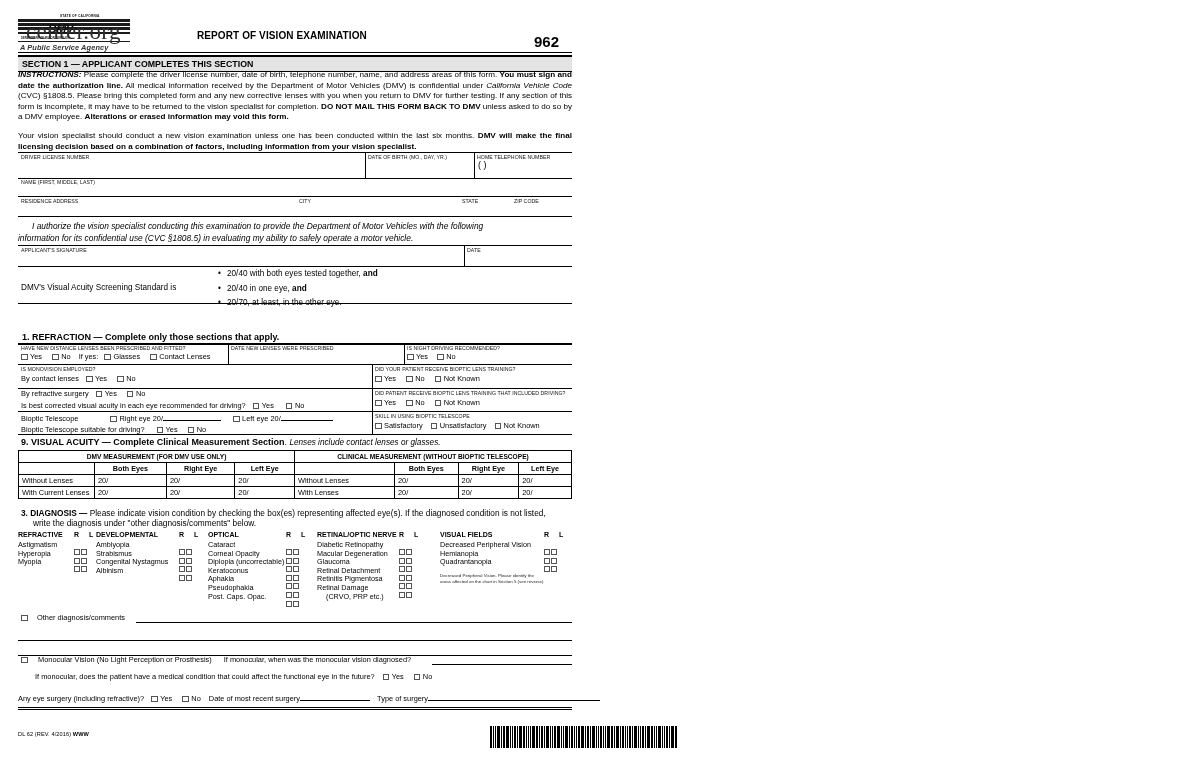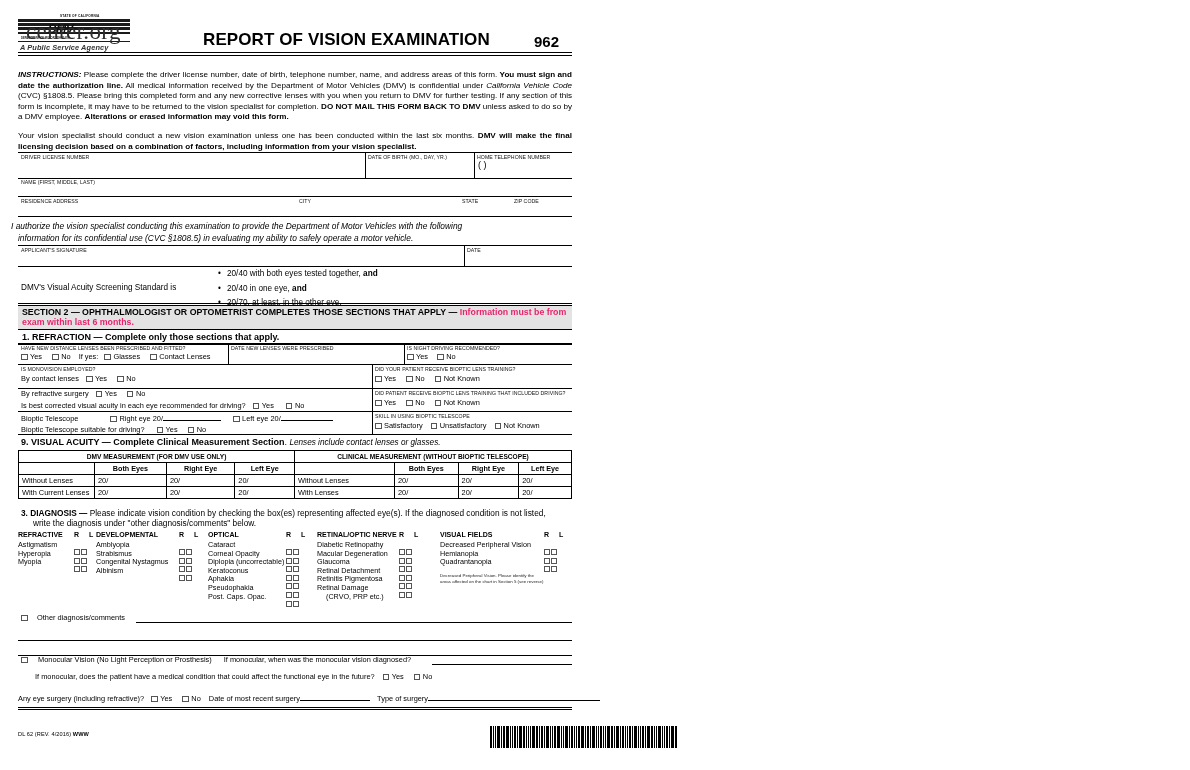--- a/index.html
+++ b/index.html
@@ -21,22 +21,22 @@
   .logo-bars { position:absolute; left:0; top:5px; width:112px; height:17px; }
   .logo-bar { position:absolute; height:2.6px; background:#1b1b1b; }
   .dmvtxt { position:absolute; left:30px; top:8px; font-size:12px; font-weight:bold;
             font-style:italic; letter-spacing:-.5px; color:#111; }
   .logo-bottom { font-size:2.7px; font-weight:bold; position:absolute; left:3px; top:23px; color:#111; }
   .logo-rule { position:absolute; left:0; top:26.5px; width:112px; height:.8px; background:#1b1b1b; }
   .agency { position:absolute; left:2px; top:29px; font-size:7.4px; font-style:italic;
             font-weight:bold; color:#333; letter-spacing:.1px; }
   .wmark { position:absolute; left:8px; top:7px; font-size:23px; color:#2e2e2e;
            font-family:"Liberation Serif", serif; letter-spacing:.4px; white-space:nowrap; }
-  .doctitle { position:absolute; left:197px; top:30px; font-size:17px; font-weight:bold;
-              letter-spacing:.1px;margin-left:6px; }
+  .doctitle { position:absolute; left:197px; top:30px; font-size:10px; font-weight:bold;
+              letter-spacing:.1px; }
   .formno { position:absolute; left:534px; top:33px; font-size:15px; font-weight:bold; }
 
   .rule-dbl { position:absolute; left:18px; width:554px; }
   .rule-dbl .a { height:1px; background:#000; }
   .rule-dbl .b { height:1px; background:#000; margin-top:1.5px; }
 
   
   .sechdr { position:absolute; left:18px; width:554px; background:#e3e3e3;
             border-top:1px solid #000; border-bottom:1px solid #000;
             font-size:8.8px; font-weight:bold; padding:2px 3px 2px 4px; line-height:10px; }
@@ -97,20 +97,21 @@
     <div class="wmark">center.org</div>
   </div>
   <div class="doctitle">REPORT OF VISION EXAMINATION</div>
   <div class="formno">962</div>
 
   <div class="rule-dbl" style="top:52px;">
     <div class="a"></div>
       <div class="b"></div>
   </div>
 
+  <div class="sechdr" style="top:56px;">SECTION 1 — APPLICANT COMPLETES THIS SECTION</div>
 
   <div class="para" style="left:18px; top:70px; width:554px;">
     <span class="b i">INSTRUCTIONS:</span><span> Please complete the driver license number, date of birth, telephone number, name, and address areas of this form. </span><span class="b">You must sign and date the authorization line.</span><span> All medical information received by the Department of Motor Vehicles (DMV) is confidential under </span><span class="i">California Vehicle Code</span><span> (CVC) §1808.5. Please bring this completed form and any new corrective lenses with you when you return to DMV for further testing. If any section of this form is incomplete, it may have to be returned to the vision specialist for completion. </span><span class="b">DO NOT MAIL THIS FORM BACK TO DMV</span><span> unless asked to do so by a DMV employee. </span><span class="b">Alterations or erased information may void this form.</span>
   </div>
 
   <div class="para" style="left:18px; top:131px; width:554px;">
     <span>Your vision specialist should conduct a new vision examination unless one has been conducted within the last six months. </span><span class="b">DMV will make the final licensing decision based on a combination of factors, including information from your vision specialist.</span>
   </div>
 
   <div class="hr" style="left:18px; top:152px; width:554px;"></div>
@@ -125,40 +126,37 @@
 
   <div class="lbl" style="position:absolute; left:21px; top:179px;">NAME (FIRST, MIDDLE, LAST)</div>
   <div class="hr" style="left:18px; top:196px; width:554px;"></div>
 
   <div class="lbl" style="position:absolute; left:21px; top:198px;">RESIDENCE ADDRESS</div>
   <div class="lbl" style="position:absolute; left:299px; top:198px;">CITY</div>
   <div class="lbl" style="position:absolute; left:462px; top:198px;">STATE</div>
   <div class="lbl" style="position:absolute; left:514px; top:198px;">ZIP CODE</div>
   <div class="hr" style="left:18px; top:216px; width:554px;"></div>
 
-  <div class="para i" style="left:11px; top:220px; width:554px; font-size:8.4px; line-height:12px; text-align:justify;">I authorize the vision specialist conducting this examination to provide the Department of Motor Vehicles with the following</div>
+  <div class="para i" style="left:32px; top:220px; width:554px; font-size:8.4px; line-height:12px; text-align:justify;">I authorize the vision specialist conducting this examination to provide the Department of Motor Vehicles with the following</div>
   <div class="para i" style="left:18px; top:232px; width:554px; font-size:8.4px; line-height:12px;">information for its confidential use (CVC §1808.5) in evaluating my ability to safely operate a motor vehicle.</div>
 
   <div class="hr" style="left:18px; top:245px; width:554px;"></div>
   <div class="vr" style="left:464px; top:245px; height:21px;"></div>
   <div class="hr" style="left:18px; top:266px; width:554px;"></div>
   <div class="lbl" style="position:absolute; left:21px; top:247px;">APPLICANT'S SIGNATURE</div>
   <div class="lbl" style="position:absolute; left:467px; top:247px;">DATE</div>
 
   <div class="txt" style="left:21px; top:283px; font-size:8.2px;">DMV's Visual Acuity Screening Standard is</div>
   <div id="std-bullets">
       <div class="txt" style="left: 218px; top: 269px; font-size: 8.2px;"><span style="display:inline-block;width:9px">•</span><span>20/40 with both eyes tested together, </span><span class="b">and</span><span></span></div>
       <div class="txt" style="left: 218px; top: 283.5px; font-size: 8.2px;"><span style="display:inline-block;width:9px">•</span><span>20/40 in one eye, </span><span class="b">and</span><span></span></div>
       <div class="txt" style="left: 218px; top: 298px; font-size: 8.2px;"><span style="display:inline-block;width:9px">•</span><span>20/70, at least, in the other eye.</span><span class="b"></span><span></span></div>
     </div>
   <div class="hr" style="left:18px; top:303px; width:554px;"></div>
 
-  <div class="sechdr" style="top:305px; line-height:9.5px;">
-    <span>SECTION 2 — OPHTHALMOLOGIST OR OPTOMETRIST COMPLETES THOSE SECTIONS THAT APPLY  — </span><span class="red">Information must be from exam within last 6 months.</span>
-  </div>
 
   <div class="sechdr" style="top:330px; background:#fff; border-top:none; border-bottom:1px solid #000; font-size:9px;">1. REFRACTION — Complete only those sections that apply.</div>
 
   <div class="hr" style="left:18px; top:343px; width:554px;"></div>
   <div class="hr" style="left:18px; top:364px; width:554px;"></div>
   <div class="hr" style="left:18px; top:388px; width:354px;"></div>
   <div class="hr" style="left:372px; top:388px; width:200px;"></div>
   <div class="hr" style="left:372px; top:411px; width:200px;"></div>
   <div class="hr" style="left:18px; top:411px; width:354px;"></div>
   <div class="hr" style="left:18px; top:434px; width:554px;"></div>

